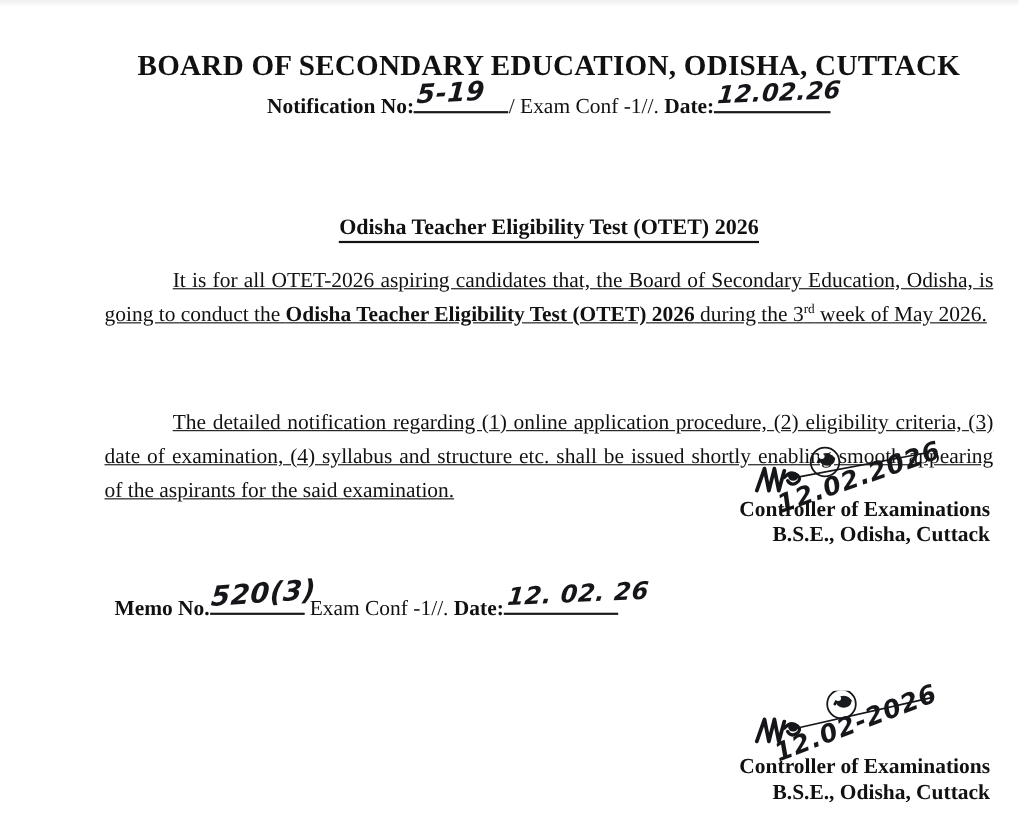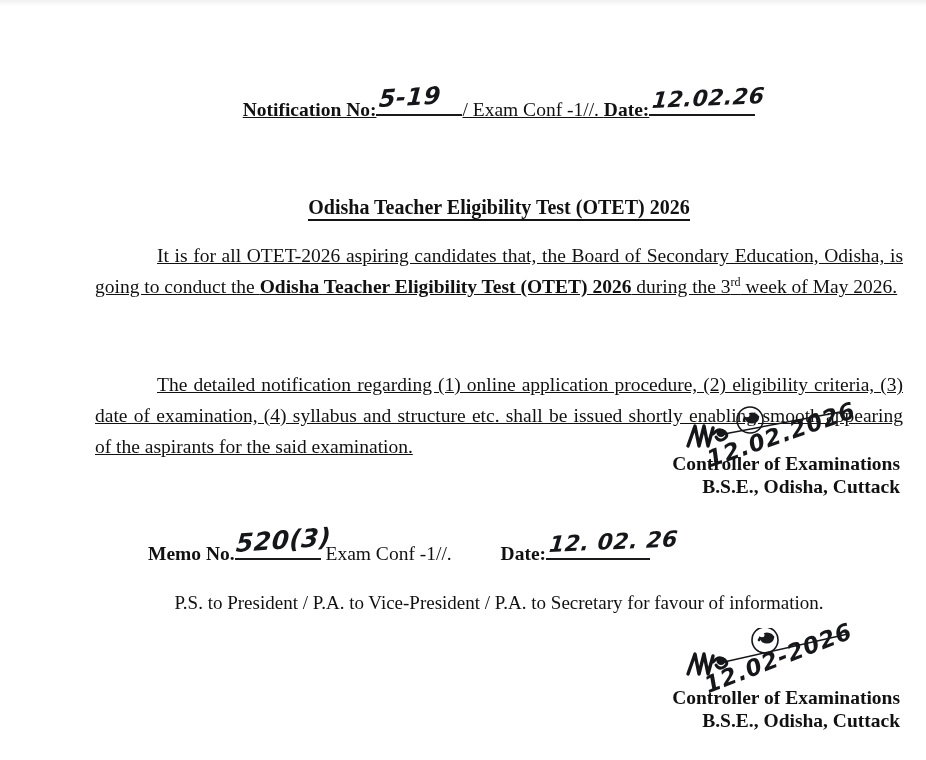--- a/index.html
+++ b/index.html
@@ -41,27 +41,26 @@
     text-align: center;
     font-weight: bold;
     font-size: 26.5px;
     letter-spacing: 0.2px;
     white-space: nowrap;
   }
 
   
   .notif-line {
     position: absolute;
-    top: 99px;
-    left: 95px;
-    width: 808px;
-    text-align: center;
-    font-size: 19.5px;
-    white-space: nowrap;
-    text-decoration: underline;
+    top: 87px;
+    left: 95px;
+    width: 808px;
+    text-align: center;
+    font-size: 19.5px;
+    white-space: nowrap;
   }
   .notif-line .bold { font-weight: bold; }
   .notif-line .reg  { font-weight: normal; }
 
   
   .ink {
     font-family: "DejaVu Sans", sans-serif;
     font-weight: bold;
     color: #15161a;
     font-style: italic;
@@ -193,41 +192,42 @@
   }
 
   
   .memo-line {
     position: absolute;
     top: 543px;
     left: 104px;
     font-size: 19.5px;
     white-space: nowrap;
   }
-  .memo-line .bold { font-weight: bold; margin-left: 44px; }
+  .memo-line .bold { font-weight: bold; }
   .memo-line .reg  { font-weight: normal; }
 
   
   .dist-line {
     position: absolute;
     top: 592px;
     left: 95px;
     width: 808px;
     text-align: center;
     font-size: 19px;
     white-space: nowrap;
   }
 </style>
 </head>
 <body>
 
 <div class="scan-top-edge"></div>
 
 <div class="page">
 
+  <div class="masthead">BOARD OF SECONDARY EDUCATION, ODISHA, CUTTACK</div>
 
   <div class="notif-line">
     <span class="bold">Notification No:</span><span class="fill-slot slot-notif">
         <span class="ink hw-num">5-19</span>
       </span><span class="reg">/ Exam Conf -1//.</span>
     <span class="bold">Date:</span><span class="fill-slot slot-date">
         <span class="ink hw-date">12.02.26</span>
       </span>
   </div>
 
@@ -265,21 +265,20 @@
   <div class="memo-line">
     <span class="bold">Memo No.</span><span class="fill-slot slot-memo">
         <span class="ink hw-memo">520(3)</span>
       </span>
     <span class="reg">Exam Conf -1//.</span>
     <span class="bold">Date:</span><span class="fill-slot slot-date2">
         <span class="ink hw-date">12. 02. 26</span>
       </span>
   </div>
 
-  <div class="dist-line">P.S. to President / P.A. to Vice-President / P.A. to Secretary for favour of information.</div>
 
   <div class="sig-art" id="sig-art-2">
     <svg width="300" height="70" viewBox="0 0 300 70">
       <g fill="none" stroke="#15161a" stroke-linecap="round" stroke-linejoin="round">
         <path d="M88 46 L95 26 L99 46 L104 26 L108 46 L113 28" stroke-width="3.4"></path>
         <path d="M113 34 q6 -7 12 -2 q4 4 -1 7 q-5 3 -8 -2" stroke-width="3"></path>
         <ellipse cx="121" cy="33" rx="4.5" ry="4" fill="#15161a" stroke="none"></ellipse>
         <path d="M124 34 L248 6" stroke-width="1.5"></path>
         <circle cx="165" cy="12" r="13" stroke-width="1.6"></circle>
         <path d="M159 12 q3 -7 7 -3 q4 4 7 0" stroke-width="2.6"></path>

